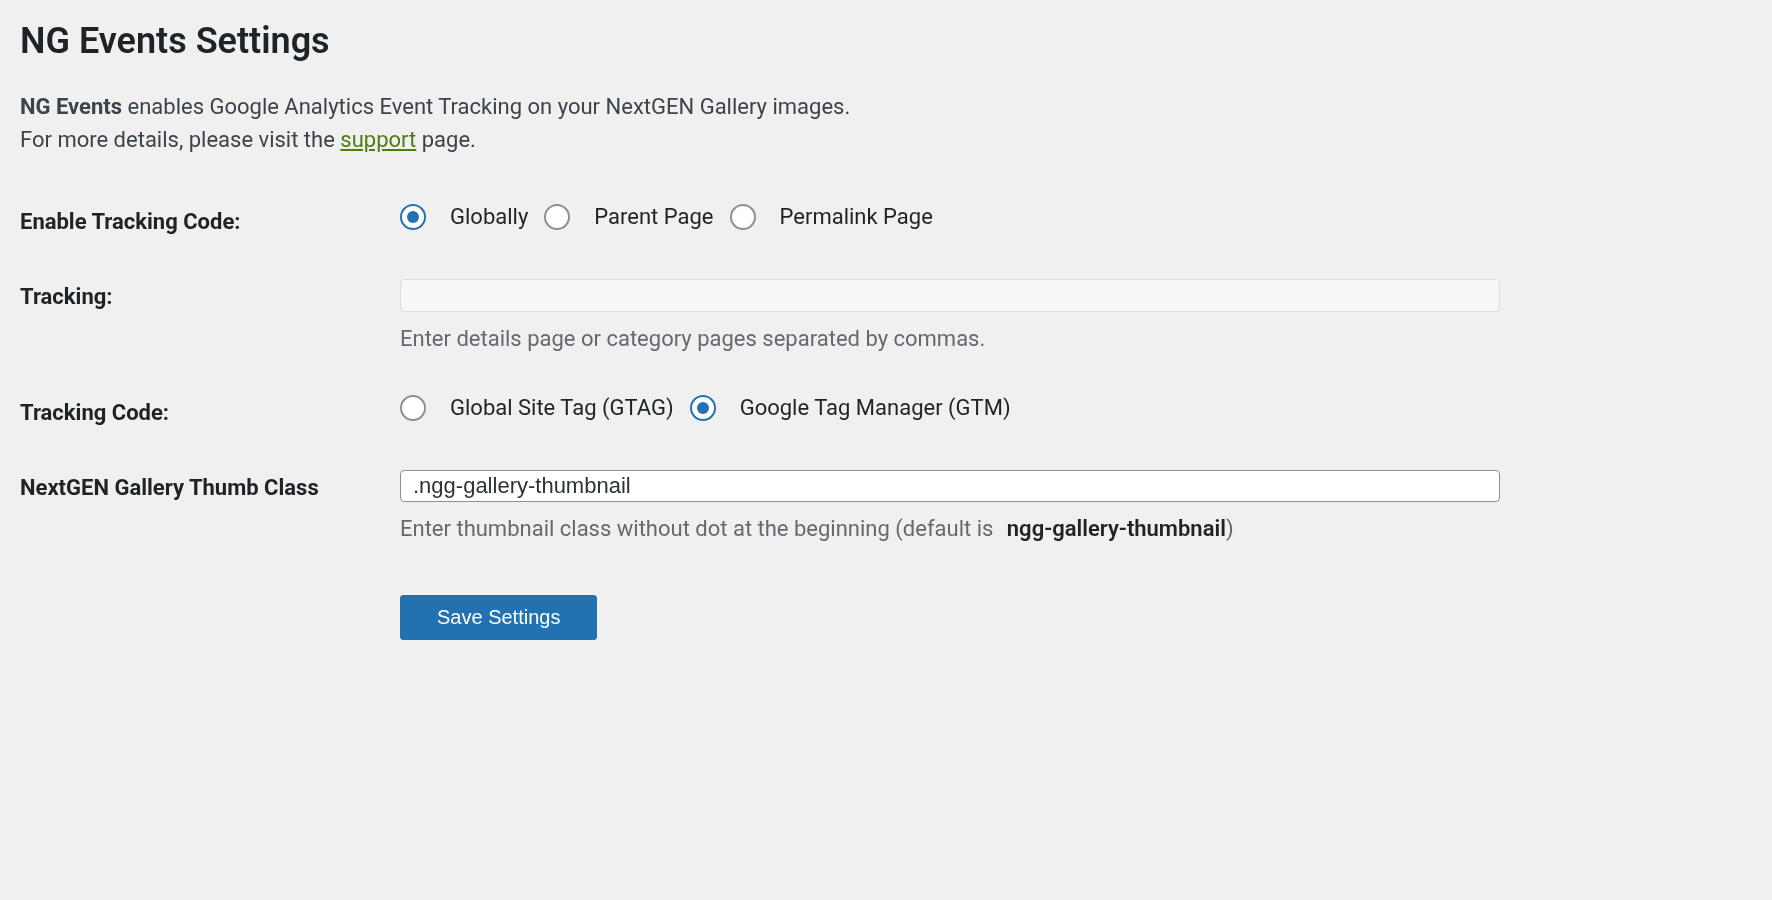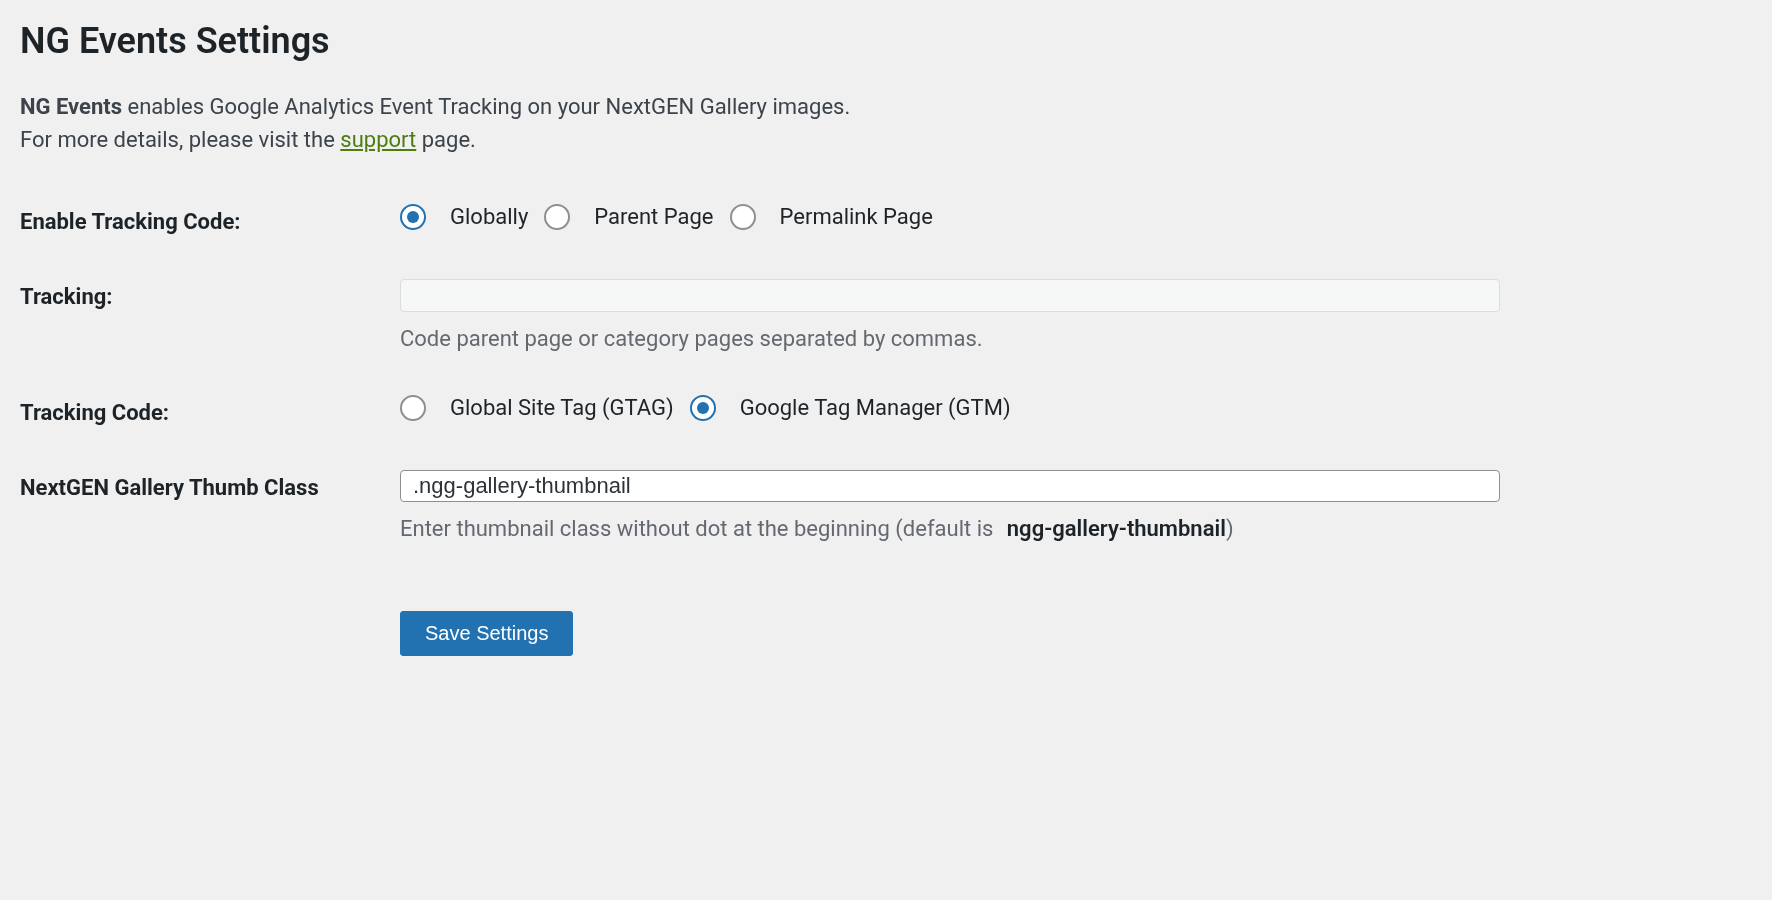--- a/index.html
+++ b/index.html
@@ -119,25 +119,24 @@
     }
     .submit-row td {
       padding-top: 30px;
     }
     .button-primary {
       display: inline-block;
       background: #2271b1;
       color: #fff;
       border: 1px solid #2271b1;
       border-radius: 3px;
-      padding: 10px 24px;
+      padding: 10px 36px;
       font-size: 20px;
       cursor: pointer;
       font-weight: 400;
-      margin-top: 16px;
     }
   </style>
 </head>
 <body>
 
 <div class="wrap">
   <h1>NG Events Settings</h1>
 
   <p class="description-block">
     <strong>NG Events</strong><span> enables Google Analytics Event Tracking on your NextGEN Gallery images.</span><br>
@@ -163,21 +162,21 @@
               <span class="radio-label">Permalink Page</span>
             </label>
           </div>
         </td>
       </tr>
 
       <tr>
         <th>Tracking:</th>
         <td>
           <input type="text" class="disabled" value="" style="">
-          <p class="help-text">Code parent page or category pages separated by commas.</p>
+          <p class="help-text">Enter details page or category pages separated by commas.</p>
         </td>
       </tr>
 
       <tr>
         <th>Tracking Code:</th>
         <td>
           <div class="radio-group">
             <label class="radio-item">
               <span class="radio-circle"></span>
               <span class="radio-label">Global Site Tag (GTAG)</span>

